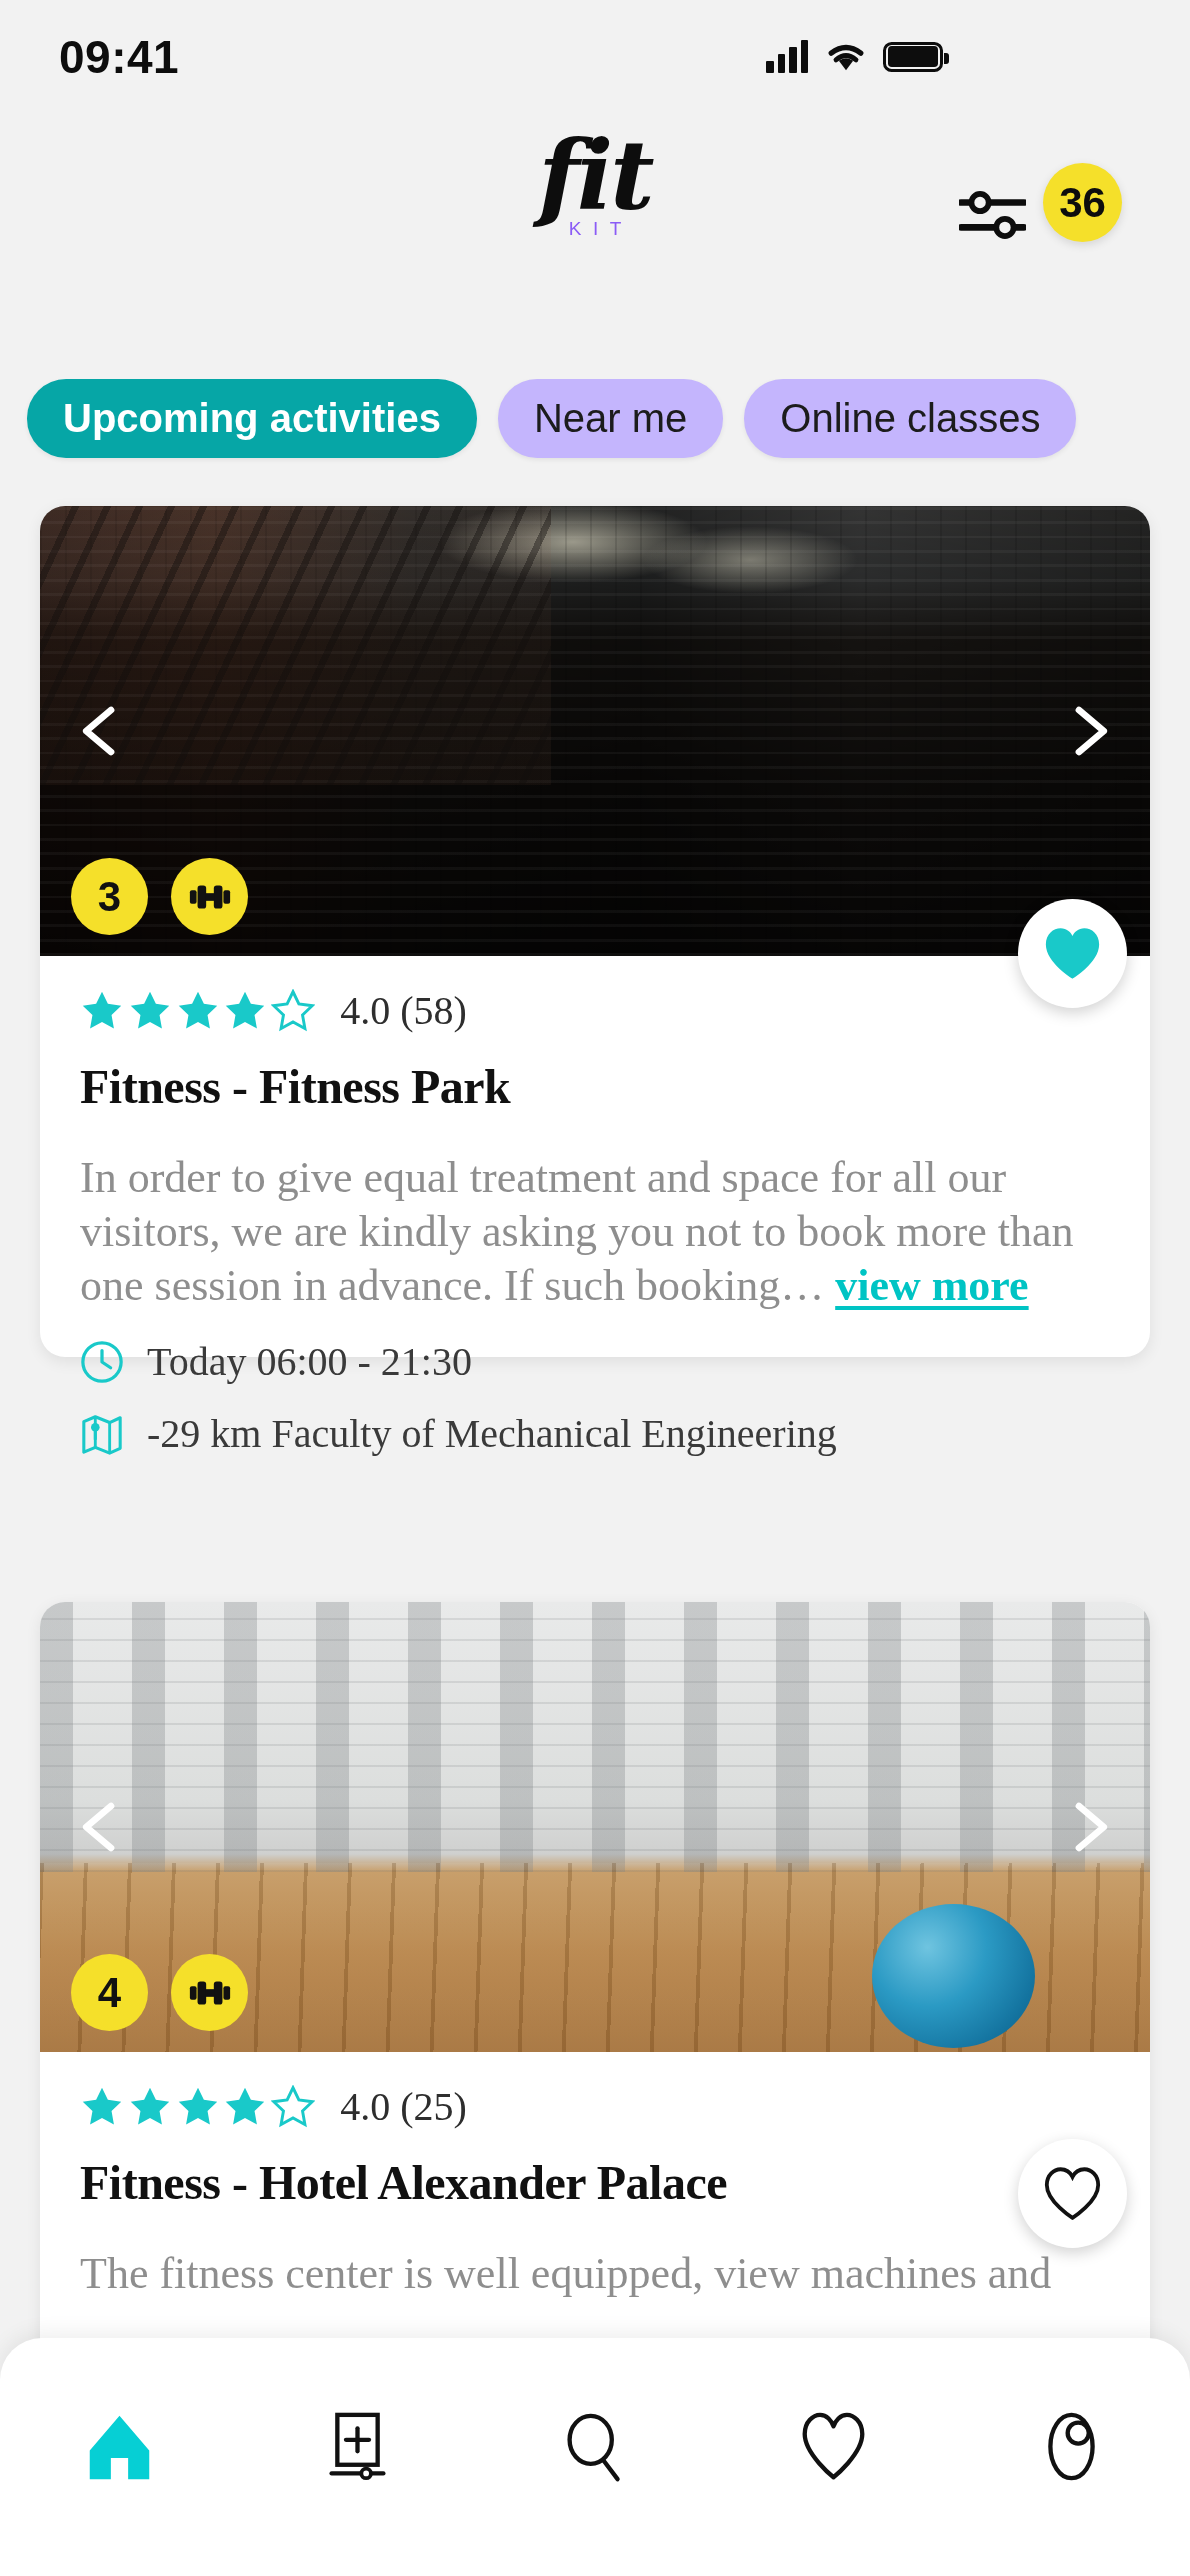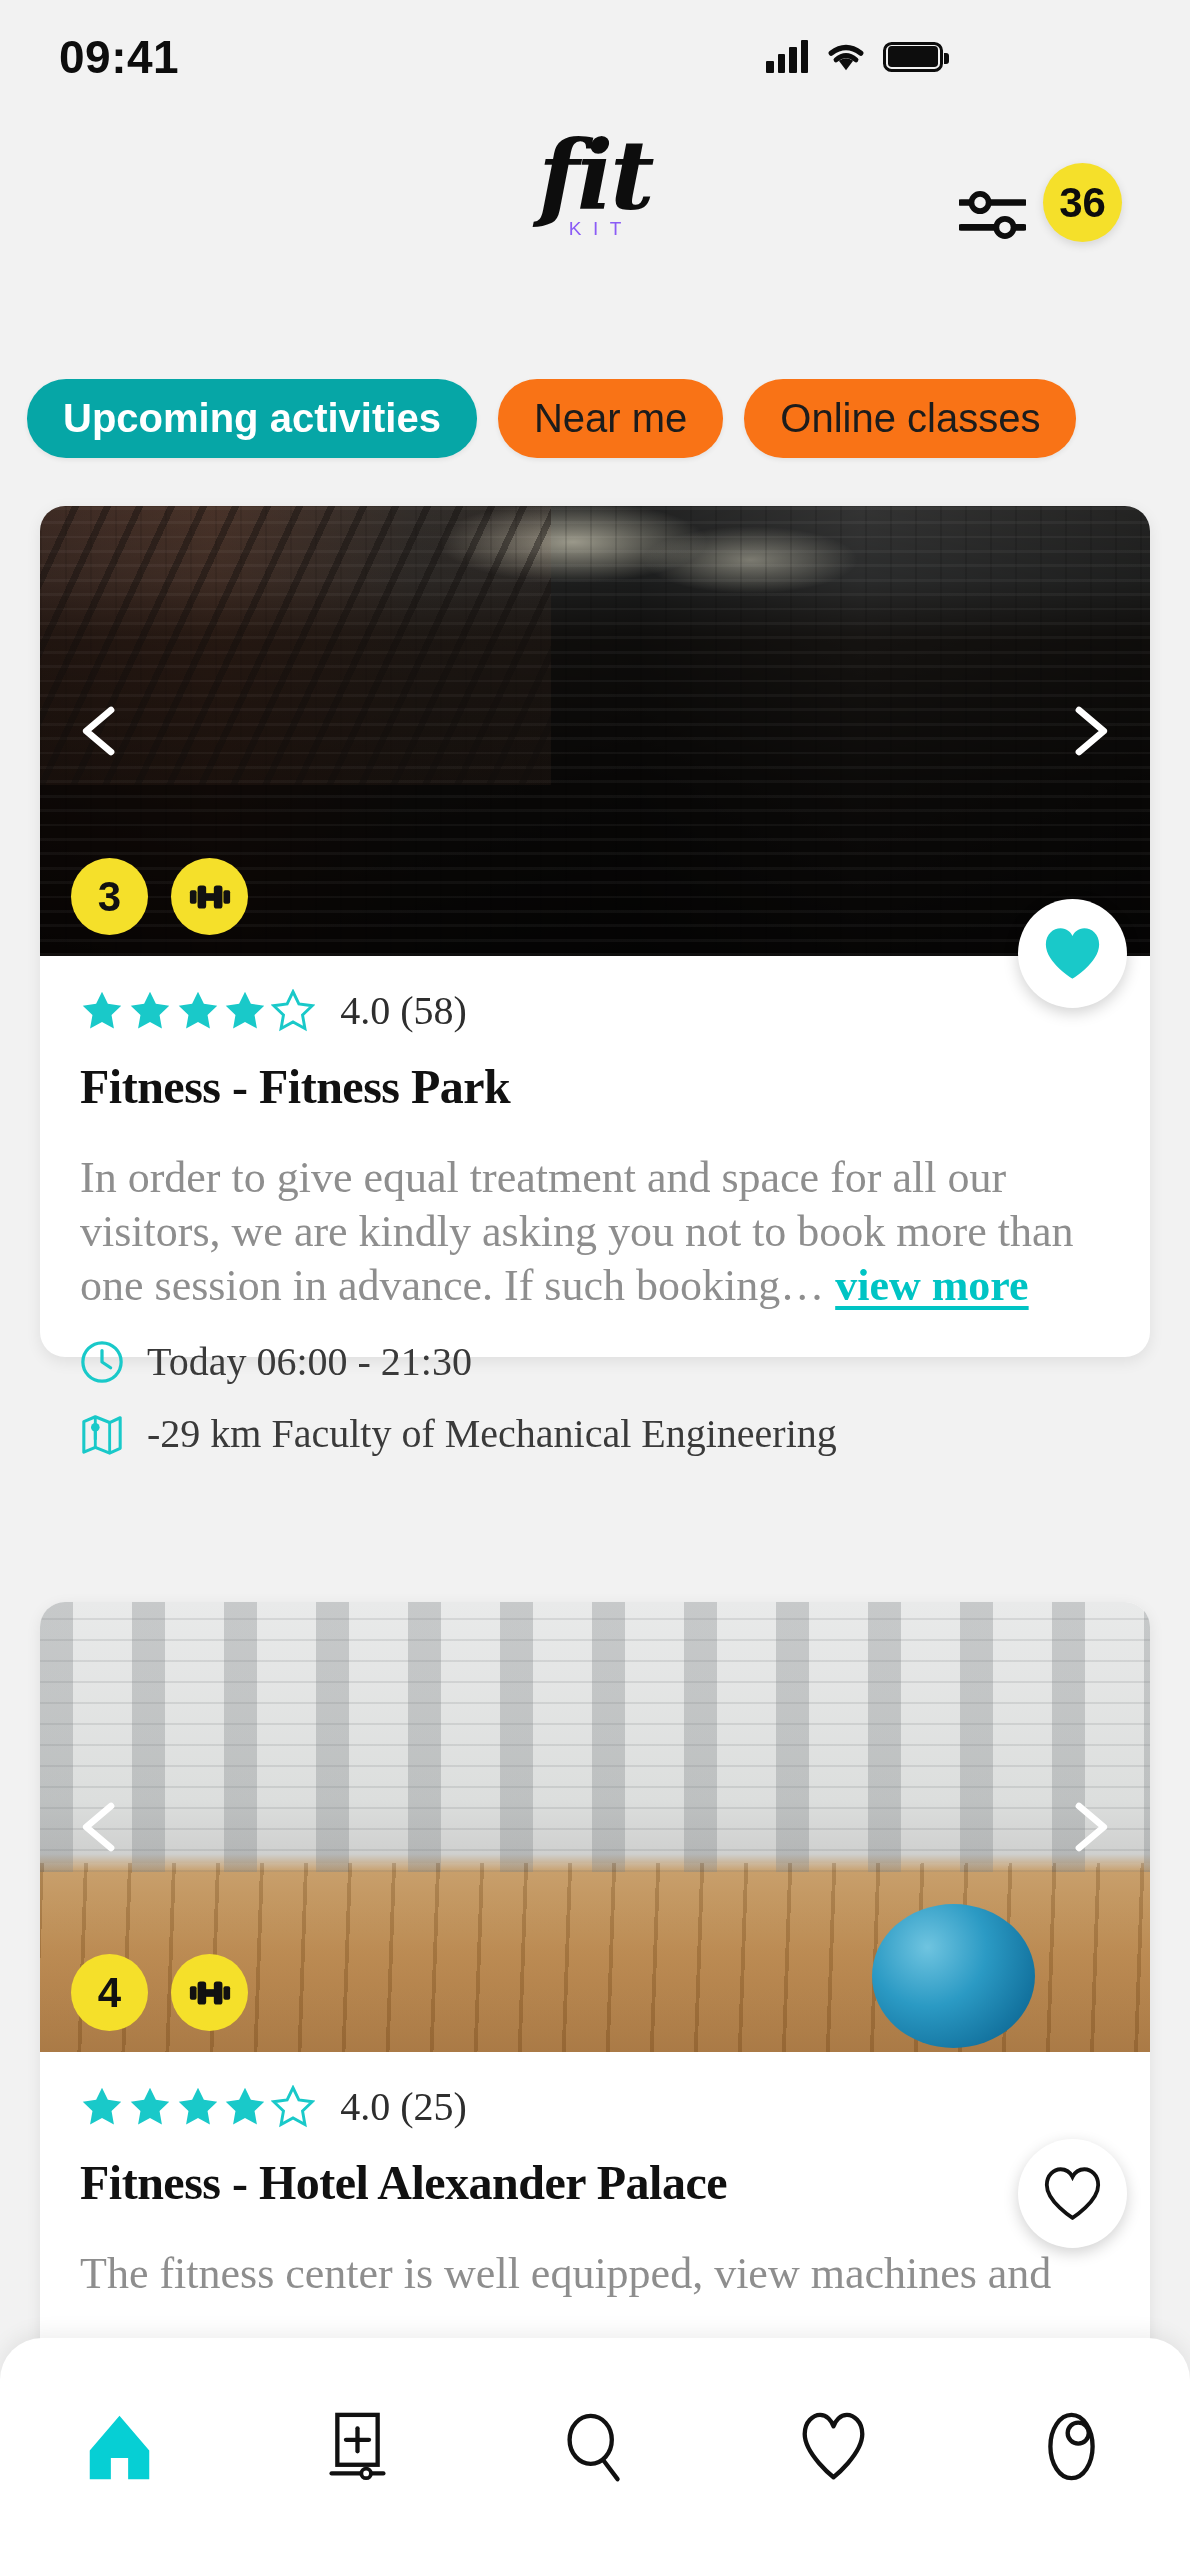--- a/index.html
+++ b/index.html
@@ -71,21 +71,21 @@
   
   .tabs {
     position: absolute; top: 379px; left: 0; width: 1082px; height: 88px;
     display: flex; align-items: flex-start; gap: 21px; padding-left: 27px;
     overflow: hidden;
   }
   .chip {
     flex: 0 0 auto; height: 79px; border-radius: 39px;
     display: flex; align-items: center; justify-content: center;
     padding: 0 36px; font-size: 40px; color: #1c1c1c;
-    background: #f97316; box-shadow: 0 1.9px 5.8px rgba(0,0,0,.07);
+    background: #c4b5fd; box-shadow: 0 1.9px 5.8px rgba(0,0,0,.07);
     white-space: nowrap;
   }
   .chip.active { background: #06a6a6; color: #ffffff; font-weight: 700; }
 
   
   .card {
     position: absolute; left: 40px; width: 1110px;
     background: #ffffff; border-radius: 25px;
     box-shadow: 0 4.8px 15.3px rgba(0,0,0,.08);
     overflow: visible;

